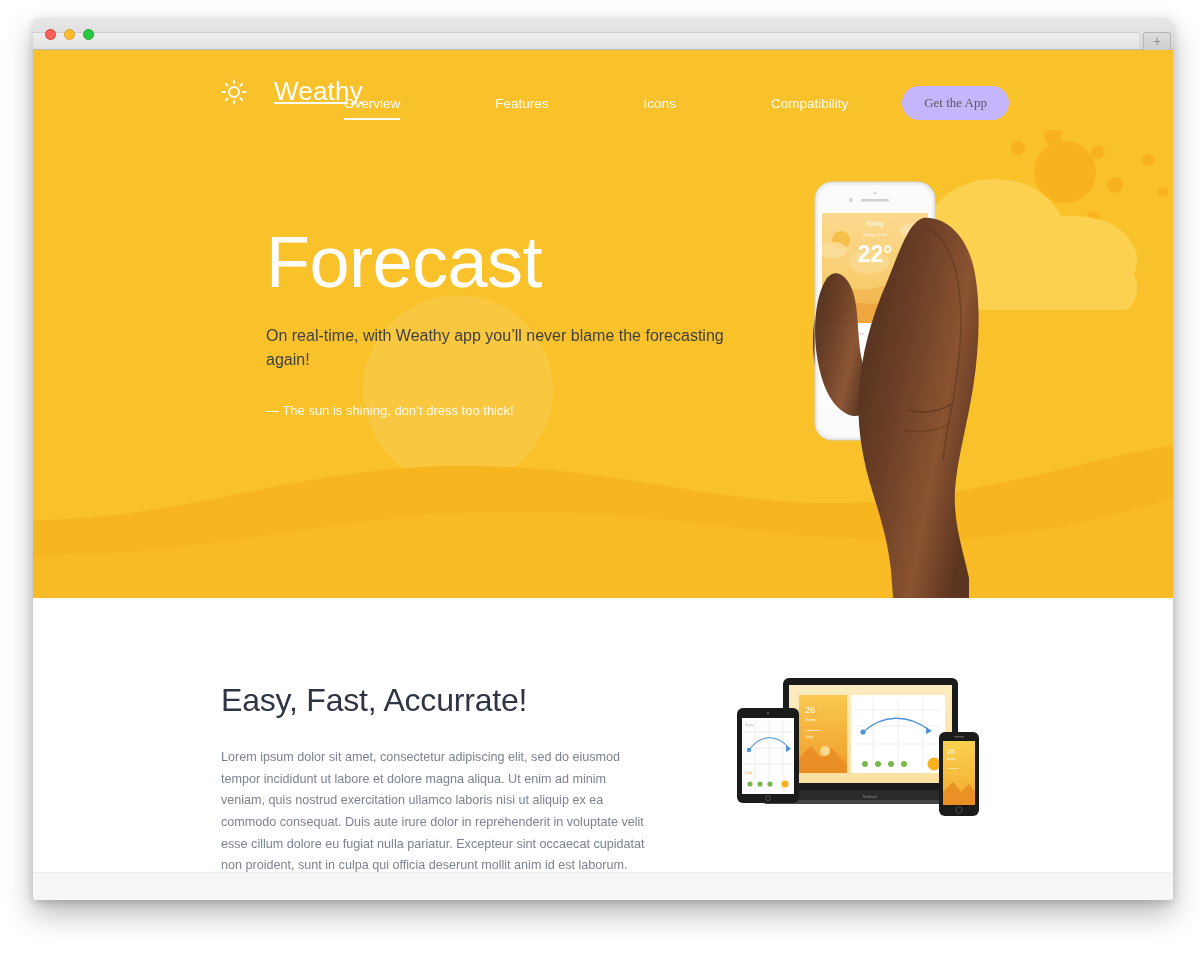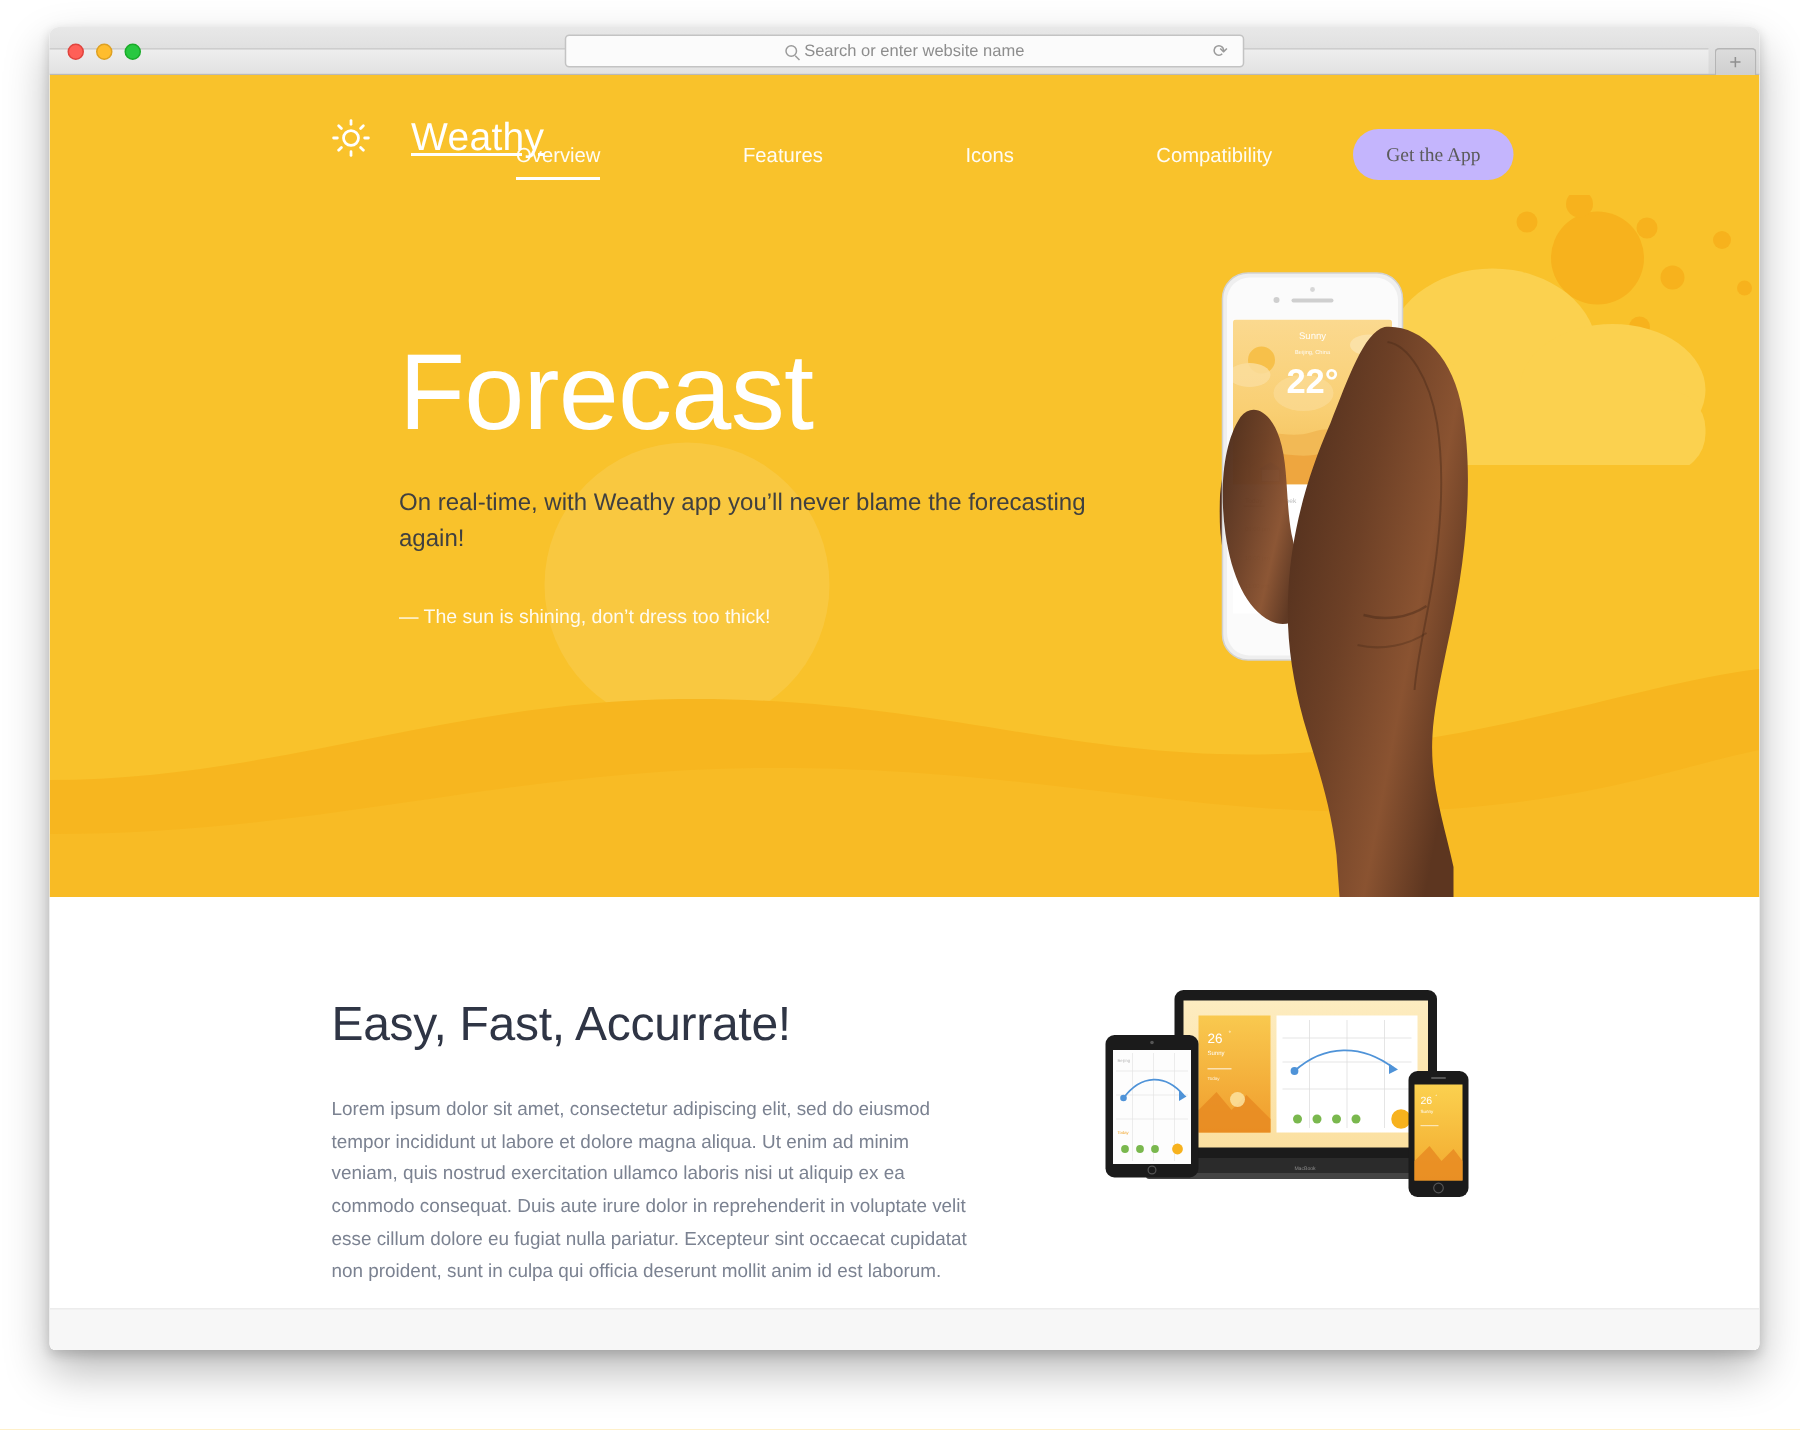--- a/index.html
+++ b/index.html
@@ -180,21 +180,21 @@
   .hand-wrap {
     position: absolute; right: 90px; bottom: 0;
     width: 270px; height: 420px;
     z-index: 7;
   }
 
   
   .feature {
     position: relative;
     background: #ffffff;
-    padding: 58px 0 0 0;
+    padding: 76px 0 0 0;
     height: 302px;
   }
   .feature-inner {
     position: relative;
     width: 1140px; height: 100%;
   }
   .feature-text { position: absolute; left: 188px; top: 8px; width: 432px; }
   .feature-h2 {
     font-size: 32px; color: #2f3545; font-weight: 400; letter-spacing: -0.2px;
   }
@@ -221,27 +221,20 @@
 <div class="browser-window">
 
   <div class="titlebar">
     <div class="tabstrip"></div>
     <div class="traffic">
       <span class="dot red"></span>
       <span class="dot yellow"></span>
       <span class="dot green"></span>
     </div>
 
-    <div class="addressbar">
-      <span class="ab-inner">
-        <span class="mag"></span>
-        <span>Search or enter website name</span>
-      </span>
-      <span class="reload">⟳</span>
-    </div>
 
     <div class="newtab">+</div>
   </div>
 
   <div class="viewport">
 
     <section class="hero">
 
       <svg class="cloud-deco" style="right:-20px; top:80px;" width="350" height="180" viewBox="0 0 350 180">
         <circle cx="222" cy="42" r="31" fill="#f7b21d"></circle>

